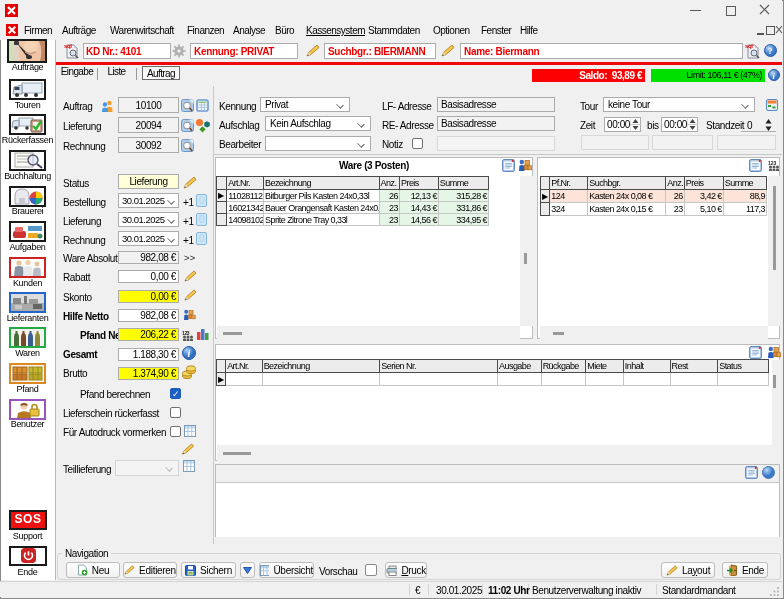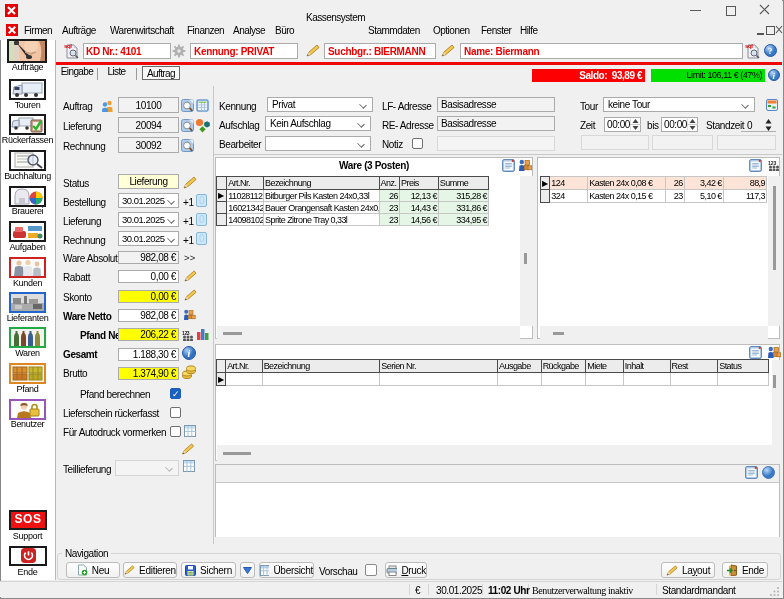--- a/index.html
+++ b/index.html
@@ -49,21 +49,21 @@
 <div class="abs" style="left:6px;top:24px;width:12px;height:12px;background:#e80000;"><svg width="12" height="12" viewBox="0 0 13 13">
         <path d="M3 3 L10 10 M10 3 L3 10" stroke="#fff" stroke-width="2.2"></path>
       </svg></div>
 <div id="menu" style="letter-spacing:-0.5px;">
 <div class="abs" style="left:24px;top:25px;">Firmen</div>
 <div class="abs" style="left:62px;top:25px;">Aufträge</div>
 <div class="abs" style="left:110px;top:25px;">Warenwirtschaft</div>
 <div class="abs" style="left:187px;top:25px;">Finanzen</div>
 <div class="abs" style="left:233px;top:25px;">Analyse</div>
 <div class="abs" style="left:275px;top:25px;">Büro</div>
-<div class="abs" style="left:306px;top:12px;">Kassensystem</div>
+<div class="abs" style="left:306px;top:25px;text-decoration:underline;">Kassensystem</div>
 <div class="abs" style="left:368px;top:25px;">Stammdaten</div>
 <div class="abs" style="left:433px;top:25px;">Optionen</div>
 <div class="abs" style="left:481px;top:25px;">Fenster</div>
 <div class="abs" style="left:520px;top:25px;">Hilfe</div>
 </div>
 <div class="abs" style="left:757px;top:27px;width:7px;height:6px;border-bottom:2px solid #555;"></div>
 <div class="abs" style="left:766px;top:26px;width:7px;height:7px;border:1px solid #555;"></div>
 <div class="abs" style="left:775px;top:25px;"><svg width="8" height="9" viewBox="0 0 8 9">
         <path d="M1 1 L7 8 M7 1 L1 8" stroke="#555" stroke-width="1.1"></path>
       </svg></div>
@@ -347,21 +347,21 @@
           <path d="M1 12 L3 8 L4.8 10.2 Z" fill="#e8d8b8"></path>
           <path d="M1 12 L2 10.4 L2.8 11.3 Z" fill="#333"></path>
         </svg></div>
 <div class="lbl" style="left:63px;top:292px;">Skonto</div>
 <div class="fld" style="left:118px;top:290px;width:61px;height:13px;background:#ffff00;line-height:12px;text-align:right;"><span style="margin-right:2px;">0,00 €</span></div>
 <div class="pen" style="left:184px;top:289px;"><svg width="13" height="12" viewBox="0 0 14 13">
           <path d="M1 12 L3 8 L11 1 L13 3.5 L5 10.5 Z" fill="#f4c54a" stroke="#a87818" stroke-width=".8"></path>
           <path d="M1 12 L3 8 L4.8 10.2 Z" fill="#e8d8b8"></path>
           <path d="M1 12 L2 10.4 L2.8 11.3 Z" fill="#333"></path>
         </svg></div>
-<div class="lbl b" style="left:63px;top:311px;">Ware Netto</div>
+<div class="lbl b" style="left:63px;top:311px;">Hilfe Netto</div>
 <div class="fld" style="left:118px;top:309px;width:61px;height:13px;line-height:12px;text-align:right;"><span style="margin-right:2px;">982,08 €</span></div>
 <div class="abs" style="left:183px;top:309px;"><svg width="13" height="12">
           <circle cx="3.2" cy="2.8" r="2" fill="#3a6cc0"></circle>
           <path d="M1 11 L1.3 6.2 Q3.2 5 5.1 6.2 L5.4 11 Z" fill="#2a5cb8"></path>
           <rect x="6" y="1.5" width="4" height="4" fill="#e8a050" stroke="#a86818" stroke-width=".6"></rect>
           <rect x="5.6" y="6" width="3.7" height="3.7" fill="#d88838" stroke="#a86818" stroke-width=".6"></rect>
           <rect x="8.8" y="6.2" width="3.4" height="3.6" fill="#e8a050" stroke="#a86818" stroke-width=".6"></rect>
         </svg></div>
 <div class="lbl b" style="left:80px;top:330px;">Pfand Netto</div>
 <div class="fld" style="left:118px;top:328px;width:61px;height:13px;background:#ffff00;line-height:12px;text-align:right;"><span style="margin-right:2px;">206,22 €</span></div>
@@ -423,21 +423,21 @@
           <rect x=".5" y=".5" width="11" height="11" fill="#fff" stroke="#7a9ab8"></rect>
           <rect x="1" y="1" width="10" height="2.6" fill="#c8dff0"></rect>
           <line x1="4" y1="1" x2="4" y2="11.5" stroke="#a8c4dc"></line>
           <line x1="7.8" y1="1" x2="7.8" y2="11.5" stroke="#a8c4dc"></line>
           <line x1="1" y1="6.4" x2="11.5" y2="6.4" stroke="#a8c4dc"></line>
         </svg></div>
 </div>
 
 <div id="righttop">
 <div class="lbl" style="left:219px;top:101px;">Kennung</div>
-<div class="fld" style="left:267px;top:97px;width:106px;height:15px;line-height:14px;"><span style="margin-left:4px;">Privat</span><span class="chev" style="right:5px;top:3px;"></span></div>
+<div class="fld" style="left:260px;top:97px;width:90px;height:15px;line-height:14px;"><span style="margin-left:4px;">Privat</span><span class="chev" style="right:5px;top:3px;"></span></div>
 <div class="lbl" style="left:219px;top:120px;">Aufschlag</div>
 <div class="fld" style="left:265px;top:116px;width:106px;height:15px;line-height:14px;"><span style="margin-left:4px;">Kein Aufschlag</span><span class="chev" style="right:5px;top:3px;"></span></div>
 <div class="lbl" style="left:219px;top:139px;">Bearbeiter</div>
 <div class="fld" style="left:265px;top:136px;width:106px;height:15px;line-height:14px;">
         <span class="chev" style="right:5px;top:3px;"></span>
       </div>
 <div class="lbl" style="left:382px;top:101px;">LF- Adresse</div>
 <div class="fld ro" style="left:437px;top:97px;width:118px;height:15px;line-height:14px;"><span style="margin-left:3px;">Basisadresse</span></div>
 <div class="lbl" style="left:382px;top:120px;">RE- Adresse</div>
 <div class="fld ro" style="left:437px;top:116px;width:118px;height:15px;line-height:14px;"><span style="margin-left:3px;">Basisadresse</span></div>
@@ -574,20 +574,28 @@
   <table class="grid" style="width:227px;">
    <colgroup>
               <col style="width:9px;">
               <col style="width:37px;">
               <col style="width:76px;">
               <col style="width:18px;">
               <col style="width:38px;">
               <col style="width:42px;">
             </colgroup>
    <tbody>
+              <tr class="h">
+                <td class="mk" style="height:12px;"></td>
+                <td class="hdr">Pf.Nr.</td>
+                <td class="hdr">Suchbgr.</td>
+                <td class="hdr">Anz.</td>
+                <td class="hdr">Preis</td>
+                <td class="hdr">Summe</td>
+              </tr>
    <tr>
                 <td class="mk" style="height:12px;">▶</td>
                 <td class="p1">124</td>
                 <td class="p1">Kasten 24x 0,08 €</td>
                 <td class="r p1">26</td>
                 <td class="r p1">3,42 €</td>
                 <td class="r p1">88,9</td>
               </tr>
    <tr>
                 <td class="mk" style="height:12px;"></td>
@@ -771,21 +779,21 @@
 <div id="status">
 <div class="abs" style="left:0;top:581px;width:782px;height:15px;background:#f0f0f0;border-top:1px solid #d5d5d5;">
 <div class="seg" style="left:409px;"></div>
 <div class="seg" style="left:428px;"></div>
 <div class="seg" style="left:482px;"></div>
 <div class="seg" style="left:528px;"></div>
 <div class="seg" style="left:656px;"></div>
 <div class="lbl" style="left:415px;top:3px;">€</div>
 <div class="lbl" style="left:436px;top:3px;">30.01.2025</div>
 <div class="lbl" style="left:488px;top:3px;font-weight:bold;">11:02 Uhr</div>
-<div class="lbl" style="left:532px;top:3px;font-family:Liberation Serif, serif;">Benutzerverwaltung inaktiv</div>
+<div class="lbl" style="left:532px;top:3px;">Benutzerverwaltung inaktiv</div>
 <div class="lbl" style="left:662px;top:3px;">Standardmandant</div>
 <svg class="abs" style="right:2px;bottom:1px;" width="10" height="10">
           <g fill="#b0b0b0">
             <circle cx="8" cy="2" r="1"></circle>
             <circle cx="8" cy="5.5" r="1"></circle>
             <circle cx="8" cy="9" r="1"></circle>
             <circle cx="4.5" cy="5.5" r="1"></circle>
             <circle cx="4.5" cy="9" r="1"></circle>
             <circle cx="1" cy="9" r="1"></circle>
           </g>

